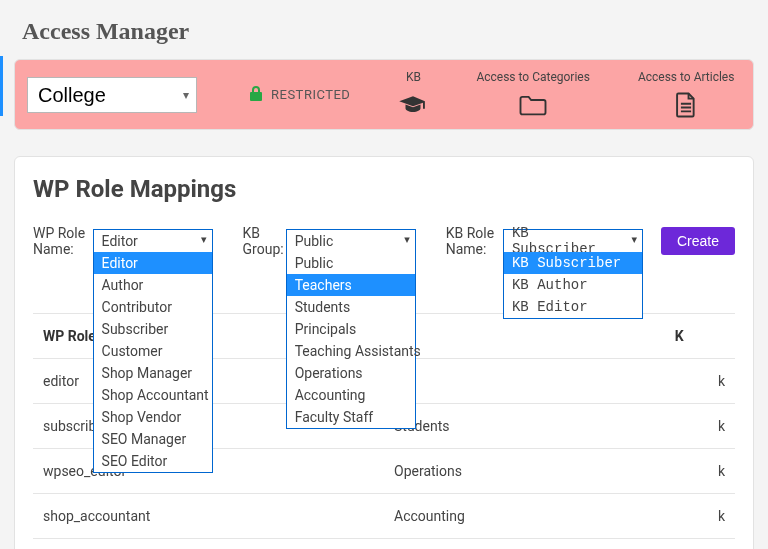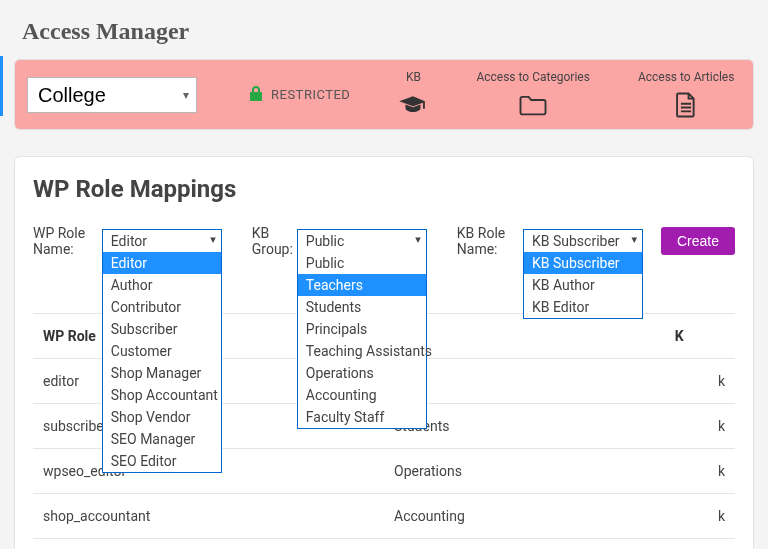--- a/index.html
+++ b/index.html
@@ -141,23 +141,23 @@
     font-size: 14px;
     cursor: pointer;
     white-space: nowrap;
   }
   .combo-item.sel {
     background: #1e90ff;
     color: #fff;
   }
   .w1 { width: 120px; }
   .w2 { width: 130px; }
-  .w3 { width: 120px; }
+  .w3 { width: 140px; font-family: Liberation Mono, monospace; }
   .btn-create {
-    background: #a21caf;
+    background: #6d28d9;
     color: #fff;
     border: none;
     border-radius: 3px;
     padding: 6px 16px;
     font-size: 14px;
     cursor: pointer;
     margin-left: 18px;
   }
   .tbl {
     width: 100%;

